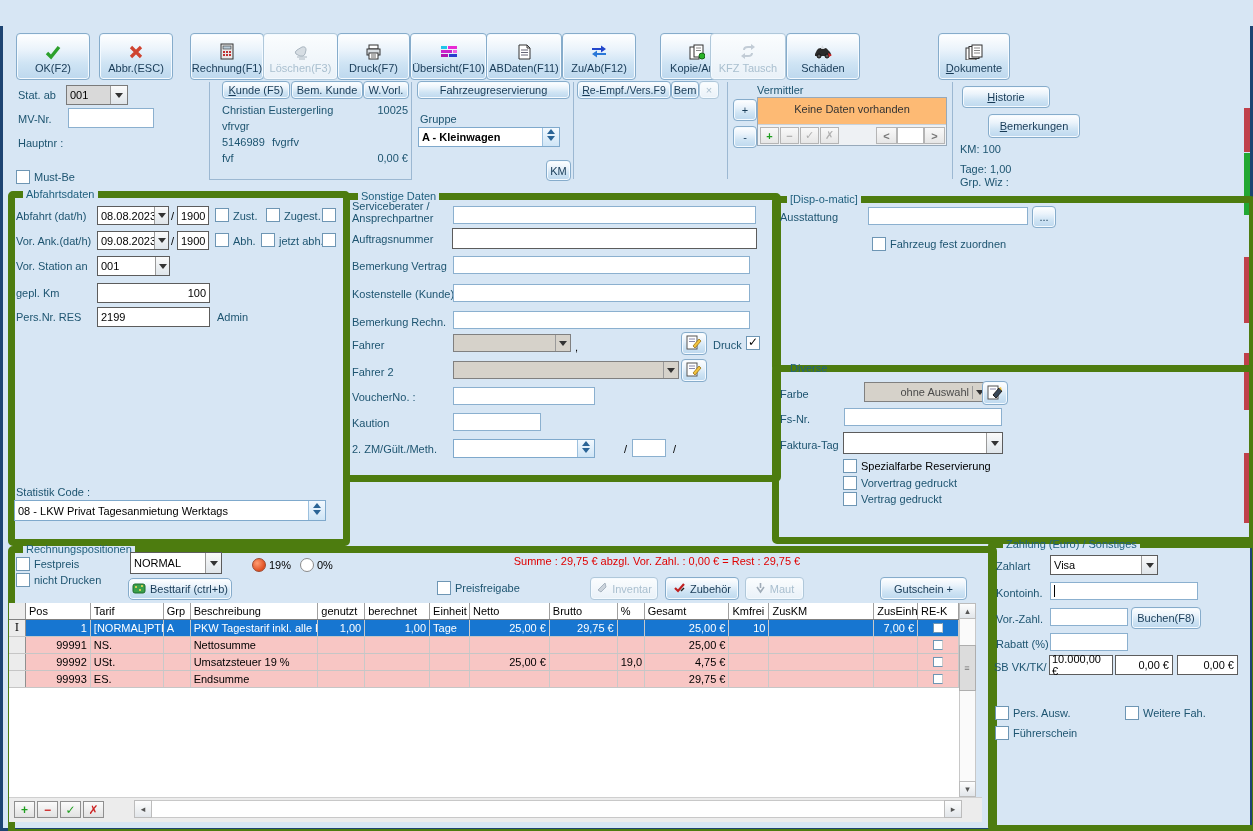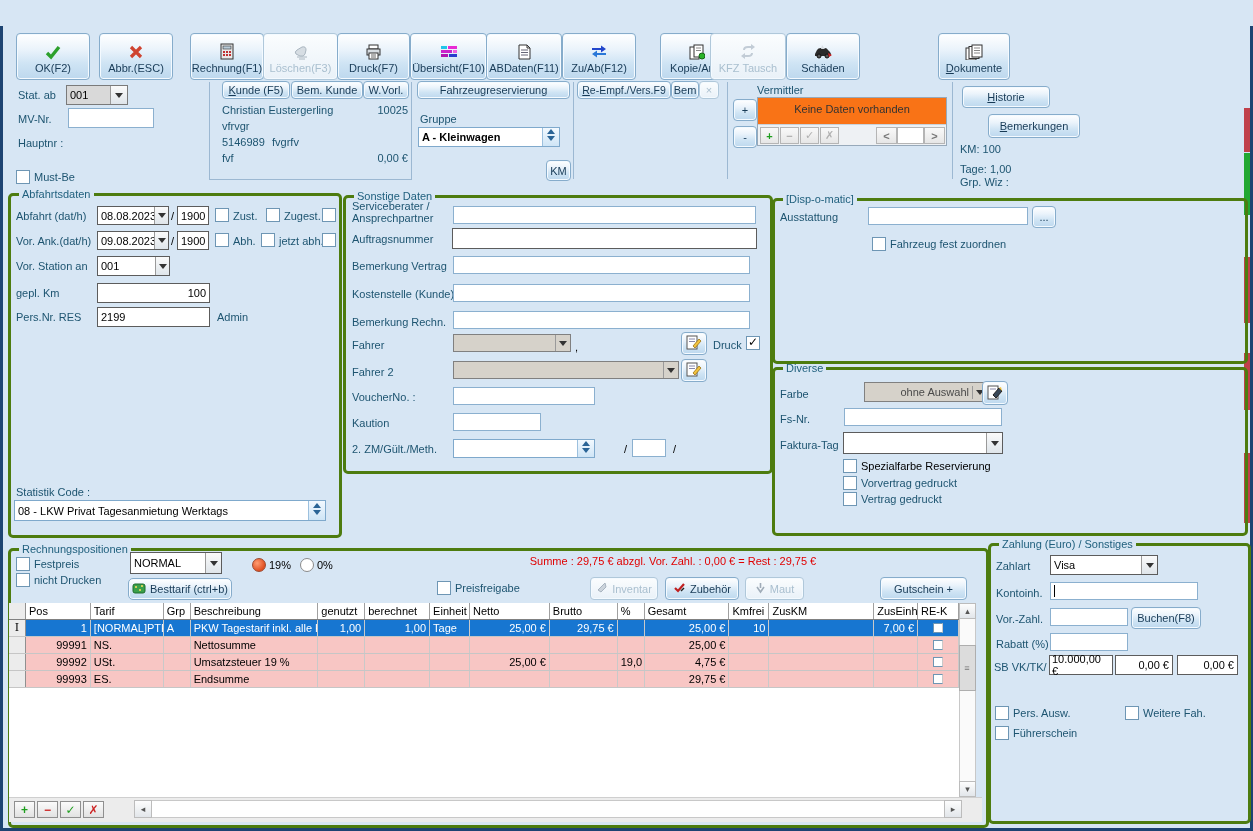--- a/index.html
+++ b/index.html
@@ -40,21 +40,21 @@
   .combo.spin .carr{flex-direction:column;gap:1px;}
   .combo.spin .carr i{border:4px solid transparent;margin:0;}
   .combo.spin .carr .up{border-bottom:5px solid #2a6496;margin-top:-4px;}
   .combo.spin .carr .dn{border-top:5px solid #2a6496;margin-top:1px;}
   .cb{position:absolute;width:12px;height:12px;background:#fff;border:1px solid #6e96b4;box-sizing:content-box;}
   .cb.checked::after{content:"✓";position:absolute;top:-2px;left:1px;font-size:12px;font-weight:bold;color:#000;}
   .radio{position:absolute;width:12px;height:12px;border-radius:50%;background:#fff;border:1px solid #8a8a8a;}
   .radio.sel{background:radial-gradient(circle at 35% 35%,#ff9d72,#e04f22 70%);border-color:#9c4a30;}
   .vline{position:absolute;width:1px;background:#9cb8d2;}
   .hline{position:absolute;height:1px;background:#9cb8d2;}
-  fieldset.grp{position:absolute;margin:0;padding:0;border:3px solid #4d7c0f;border-radius:5px;}
+  fieldset.grp{position:absolute;margin:0;padding:0;border:7px solid #4d7c0f;border-radius:5px;}
   fieldset.grp legend{margin-left:8px;padding:0 3px;color:#20607e;font-size:11px;}
   
   .tablewrap{position:absolute;left:9px;top:603px;width:950px;height:194px;background:#fff;overflow:hidden;}
   .thead,.trow{display:flex;height:17px;box-sizing:border-box;}
   .thead{border-bottom:1px solid #808080;}
   .thead span{display:block;line-height:16px;padding:0 3px;box-sizing:border-box;
               border-right:1px solid #a0a0a0;overflow:hidden;white-space:nowrap;}
   .trow{border-bottom:1px solid #c6c6c6;}
   .trow span{display:block;line-height:16px;padding:0 3px;box-sizing:border-box;
              border-right:1px solid #c9c9c9;overflow:hidden;white-space:nowrap;}
@@ -70,21 +70,21 @@
   .rek .cb{position:static;width:10px;height:10px;}
   
   .sbtn{position:absolute;background:linear-gradient(#fdfdfd,#e2e6ea);border:1px solid #bcbcbc;
         color:#555;display:flex;align-items:center;justify-content:center;font-size:9px;box-sizing:border-box;}
   .track{position:absolute;background:#fafafa;border:1px solid #c8c8c8;box-sizing:border-box;}
   .thumb{position:absolute;background:#dcdcdc;border:1px solid #aeaeae;box-sizing:border-box;
          display:flex;align-items:center;justify-content:center;color:#777;font-size:9px;}
   .minibtn{position:absolute;width:21px;height:17px;background:linear-gradient(#fbfbfb,#e2e2e2);
            border:1px solid #8f8f8f;display:flex;align-items:center;justify-content:center;
            font-weight:bold;font-size:12px;box-sizing:border-box;}
-  .vbox{position:absolute;background:#f97316;border:1px solid #97a9ba;box-sizing:border-box;}
+  .vbox{position:absolute;background:#fdba74;border:1px solid #97a9ba;box-sizing:border-box;}
   .vbox .empt{display:block;text-align:center;color:#333;padding-top:5px;}
   .vbox .strip{position:absolute;left:0;right:0;bottom:0;height:20px;background:#eef1f4;border-top:1px solid #c9d2da;}
   .vmini{position:absolute;width:19px;height:17px;border:1px solid #b5b5b5;background:linear-gradient(#f9f9f9,#e6e6e6);
          display:flex;align-items:center;justify-content:center;font-weight:bold;font-size:11px;box-sizing:border-box;}
   .gr{color:#1e9e1e;}.rd{color:#cc2222;}.gy{color:#b0b0b0;}
   .grip{letter-spacing:1px;}
   .annseg{position:absolute;width:6px;}
   .caret{width:1px;height:12px;background:#000;display:inline-block;}
 </style>
 </head>
@@ -525,21 +525,21 @@
           <circle cx="4" cy="5" r="1" fill="#ffe060"></circle>
           <circle cx="8" cy="8" r="1" fill="#ffe060"></circle>
           <circle cx="10" cy="4" r="1" fill="#ffe060"></circle>
         </svg></span>
     <span class="t">Besttarif (ctrl+b)</span>
   </div>
   <span class="radio sel" style="left:252px;top:558px;"></span>
   <span class="lbl blk" style="left:269px;top:559px;">19%</span>
   <span class="radio" style="left:300px;top:558px;"></span>
   <span class="lbl blk" style="left:317px;top:559px;">0%</span>
-  <span class="lbl red" style="left:428px;top:555px;width:490px;text-align:center;">Summe : 29,75 € abzgl. Vor. Zahl. : 0,00 € = Rest : 29,75 €</span>
+  <span class="lbl red" style="left:412px;top:555px;width:490px;text-align:center;">Summe : 29,75 € abzgl. Vor. Zahl. : 0,00 € = Rest : 29,75 €</span>
   <span class="cb" style="left:437px;top:581px;"></span>
   <span class="lbl" style="left:455px;top:582px;">Preisfreigabe</span>
   <div class="abs btn dis" style="left:590px;top:577px;width:66px;height:21px;">
     <span><svg width="12" height="12">
           <path d="M2 8 L9 1 L10 5 L5 10 Z" fill="#ccd4dc" stroke="#a8b4c0"></path>
         </svg></span>
     <span class="t">Inventar</span>
   </div>
   <div class="abs btn" style="left:665px;top:577px;width:72px;height:21px;">
     <span><svg width="13" height="12">

